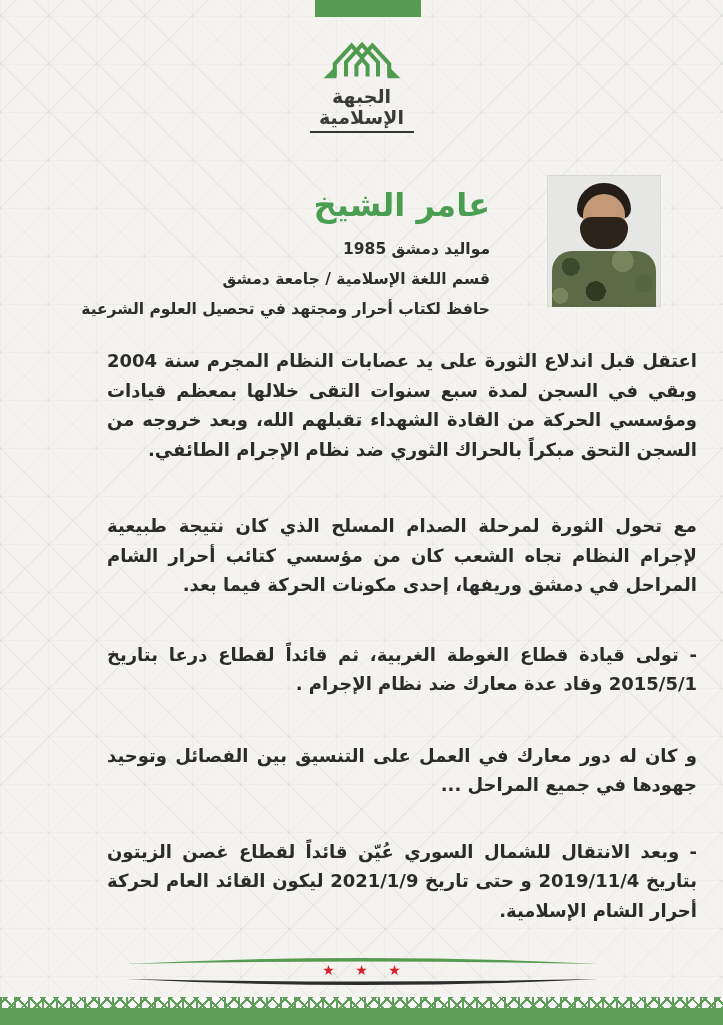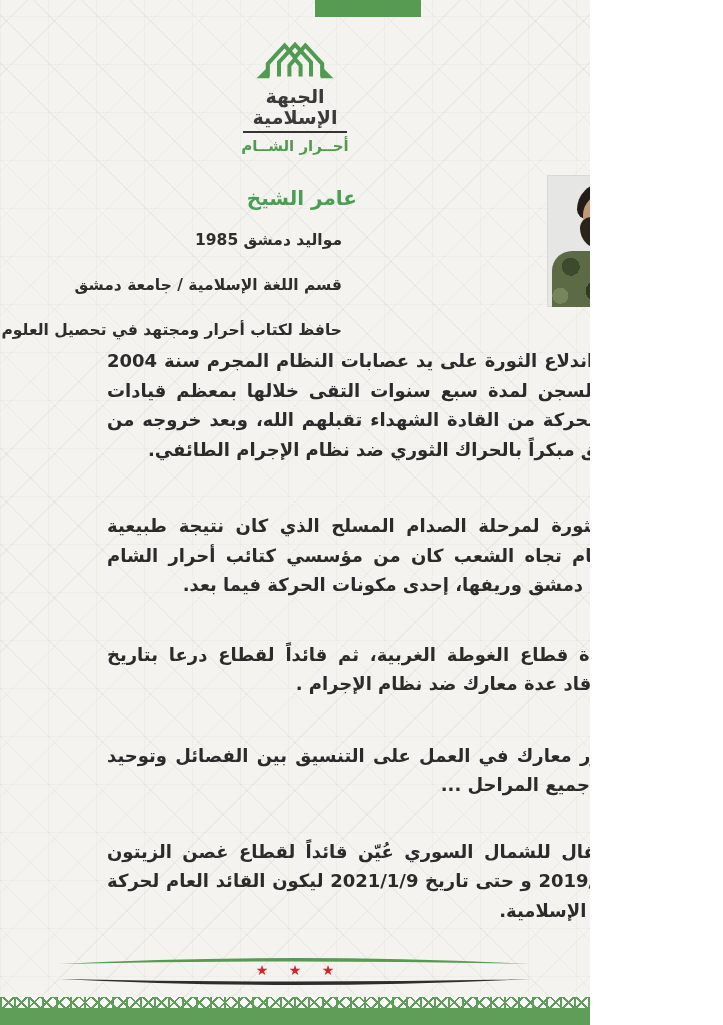--- a/index.html
+++ b/index.html
@@ -1,44 +1,43 @@
 <!DOCTYPE html>
 <html lang="ar"><head>
 <meta charset="utf-8">
 <title></title>
 <style>
   html,body{margin:0;padding:0;}
   body{font-family:"DejaVu Sans",sans-serif;}
   .page{
-    position:relative;width:582px;height:1025px;overflow:hidden;
+    position:relative;width:723px;height:1025px;overflow:hidden;
     background-color:#f4f3ef;
     background-image:
       repeating-linear-gradient(45deg, rgba(150,155,140,0.10) 0 1px, transparent 1px 34px),
       repeating-linear-gradient(-45deg, rgba(150,155,140,0.10) 0 1px, transparent 1px 34px),
       repeating-linear-gradient(90deg, rgba(150,155,140,0.06) 0 1px, transparent 1px 48px),
       repeating-linear-gradient(0deg, rgba(150,155,140,0.06) 0 1px, transparent 1px 48px);
-    padding-left: 8px;
   }
   
   .top-tab{position:absolute;left:315px;top:0;width:106px;height:17px;background:#579a52;}
   
   .logo{position:absolute;top:34px;left:0;right:0;text-align:center;}
   .emblem{display:block;margin:0 auto 2px auto;}
   .org-name{
     margin:0 auto;width:150px;direction:rtl;
     font-size:19px;font-weight:bold;color:#3a3a3a;line-height:1.08;
   }
   .logo-divider{width:104px;height:2px;background:#343434;margin:4px auto 4px auto;}
   .org-subtitle{
     direction:rtl;font-size:15px;font-weight:bold;color:#4f9b4f;letter-spacing:1px;
   }
   
   .profile{position:absolute;top:186px;right:233px;direction:rtl;text-align:right;white-space:nowrap;}
-  .profile-name{font-size:20px;font-weight:bold;color:#4a9e52;margin:0 0 10px 0;}
-  .profile-line{font-size:15.5px;font-weight:bold;color:#2e2e2e;line-height:30px;margin:15px;}
+  .profile-name{font-size:32px;font-weight:bold;color:#4a9e52;margin:0 0 10px 0;}
+  .profile-line{font-size:15.5px;font-weight:bold;color:#2e2e2e;line-height:30px;margin:0;}
   
   .photo{position:absolute;left:547px;top:175px;width:114px;height:132px;background:#e6e6e4;overflow:hidden;box-shadow:0 0 0 1px #d8d8d4 inset;}
   .ph-hair{position:absolute;top:8px;left:50%;transform:translateX(-50%);width:54px;height:36px;border-radius:27px 27px 10px 10px;background:#241d17;}
   .ph-face{position:absolute;top:19px;left:50%;transform:translateX(-50%);width:42px;height:42px;border-radius:50% 50% 46% 46%;background:#c49a76;}
   .ph-beard{position:absolute;top:42px;left:50%;transform:translateX(-50%);width:48px;height:32px;border-radius:12px 12px 22px 22px;background:#2b2219;}
   .ph-torso{
     position:absolute;bottom:0;left:5px;right:5px;height:56px;border-radius:20px 20px 0 0;
     background:
       radial-gradient(circle at 18% 28%, #3c4a2e 0 9px, transparent 9px),
       radial-gradient(circle at 68% 18%, #76855c 0 11px, transparent 11px),
@@ -89,21 +88,20 @@
       <g fill="none" stroke="#4f9b4f" stroke-width="5" stroke-linejoin="miter">
         <path d="M26 52 V36 L47 13 L60 28 L73 13 L94 36 V52"></path>
         <path d="M40 52 V34 L60 12 L80 34 V52"></path>
         <path d="M53 52 V38 L60 30 L67 38 V52"></path>
       </g>
       <path d="M12 54 L28 38 L28 54 Z" fill="#4f9b4f"></path>
       <path d="M108 54 L92 38 L92 54 Z" fill="#4f9b4f"></path>
     </svg>
     <div class="org-name">الجبهة الإسلامية</div>
     <div class="logo-divider"></div>
-    <div class="org-subtitle">أحــرار الشــام</div>
   </div>
 
   <div class="photo">
     <div class="ph-hair"></div>
     <div class="ph-face"></div>
     <div class="ph-beard"></div>
     <div class="ph-torso"></div>
   </div>
 
   <div class="profile">

